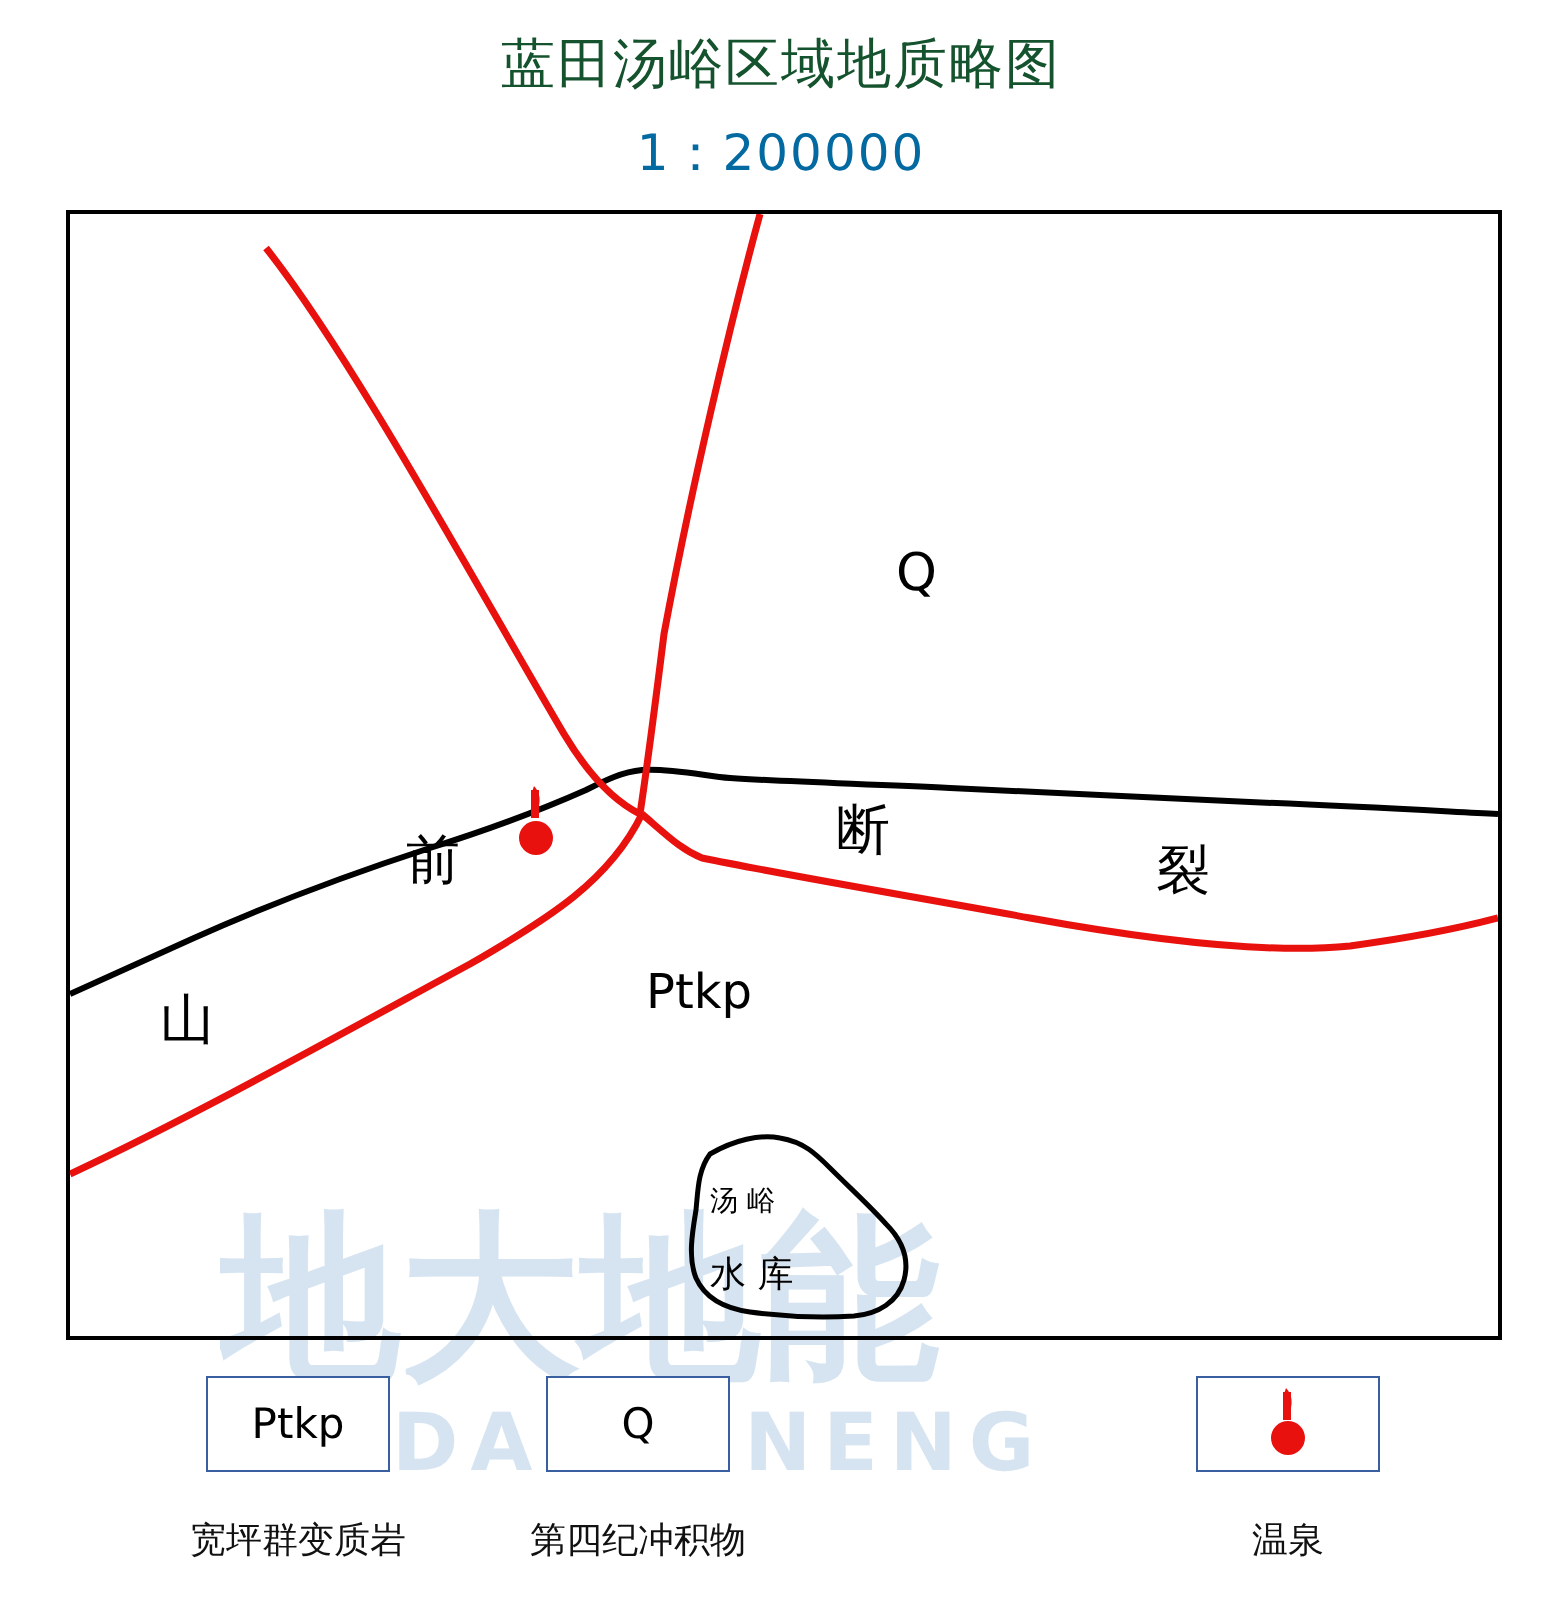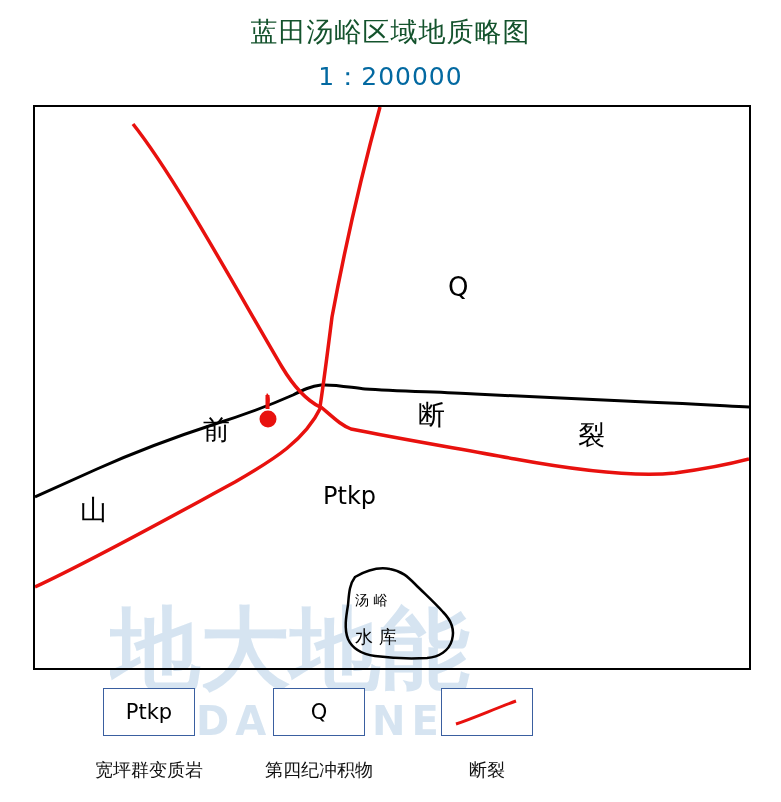--- a/index.html
+++ b/index.html
@@ -184,23 +184,25 @@
     <div class="legend-caption cap-wide">宽坪群变质岩</div>
   </div>
 
   <div class="legend-item" style="left:240px; top:0;">
     <div class="legend-box">
       <div class="inner-text">Q</div>
     </div>
     <div class="legend-caption cap-wide">第四纪冲积物</div>
   </div>
 
-  <div class="legend-item" style="left:408px; top:0;">
+
+  <div class="legend-item" style="left:565px; top:0;">
     <div class="legend-box">
       <svg width="90" height="46" viewBox="0 0 90 46">
-        <path d="M 14 35 C 32 29 52 20 74 12" fill="none" stroke="#e8110e" stroke-width="3"></path>
+        <circle cx="45" cy="30" r="8.5" fill="#e8110e"></circle>
+        <path d="M 45 19 C 48 13 47 8 44 5 C 42 10 43 15 45 19 Z" fill="#e8110e"></path>
+        <rect x="42.5" y="7" width="4" height="14" fill="#e8110e"></rect>
       </svg>
     </div>
-    <div class="legend-caption cap-wide">断裂</div>
+    <div class="legend-caption cap-wide">温泉</div>
   </div>
 
-
 </div>
 
 </body></html>

